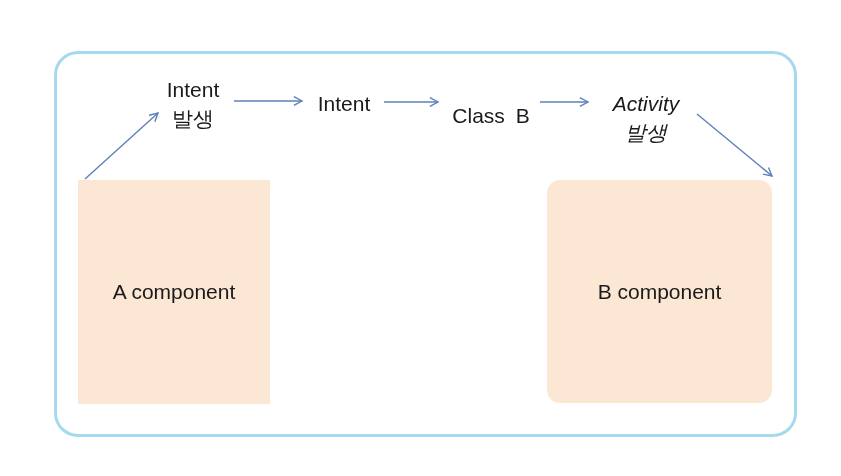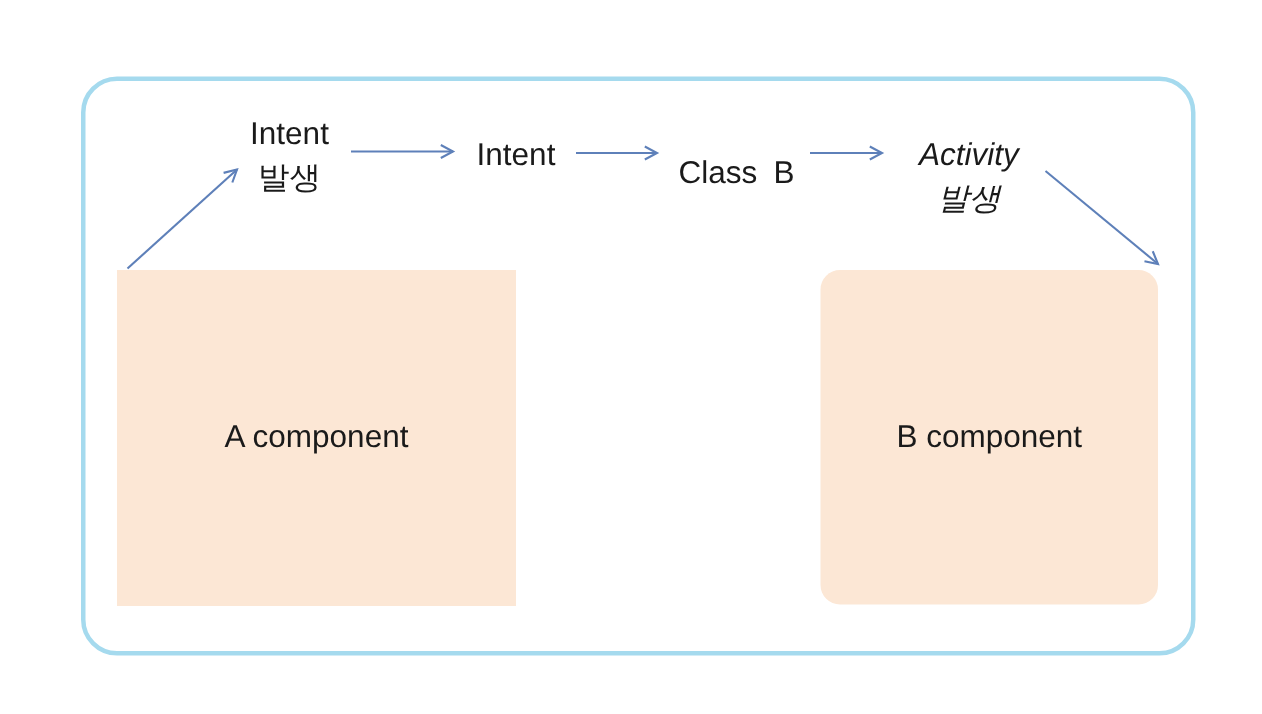--- a/index.html
+++ b/index.html
@@ -27,21 +27,21 @@
   }
   .box {
     position: absolute;
     background: var(--box-fill, #FCE7D5);
     display: flex;
     align-items: center;
     justify-content: center;
     color: var(--text, #1A1A1A);
     font-size: 21px;
   }
-  .box-a { left: 78px;  top: 180px; width: 266px; height: 224px; }
+  .box-a { left: 78px;  top: 180px; width: 192px; height: 224px; }
   .box-b { left: 547px; top: 180px; width: 225px; height: 223px; border-radius: 13px; }
   .label {
     position: absolute;
     color: var(--text, #1A1A1A);
     font-size: 21px;
     line-height: 29px;
     text-align: center;
     white-space: nowrap;
   }
   .label span { display: block; }

